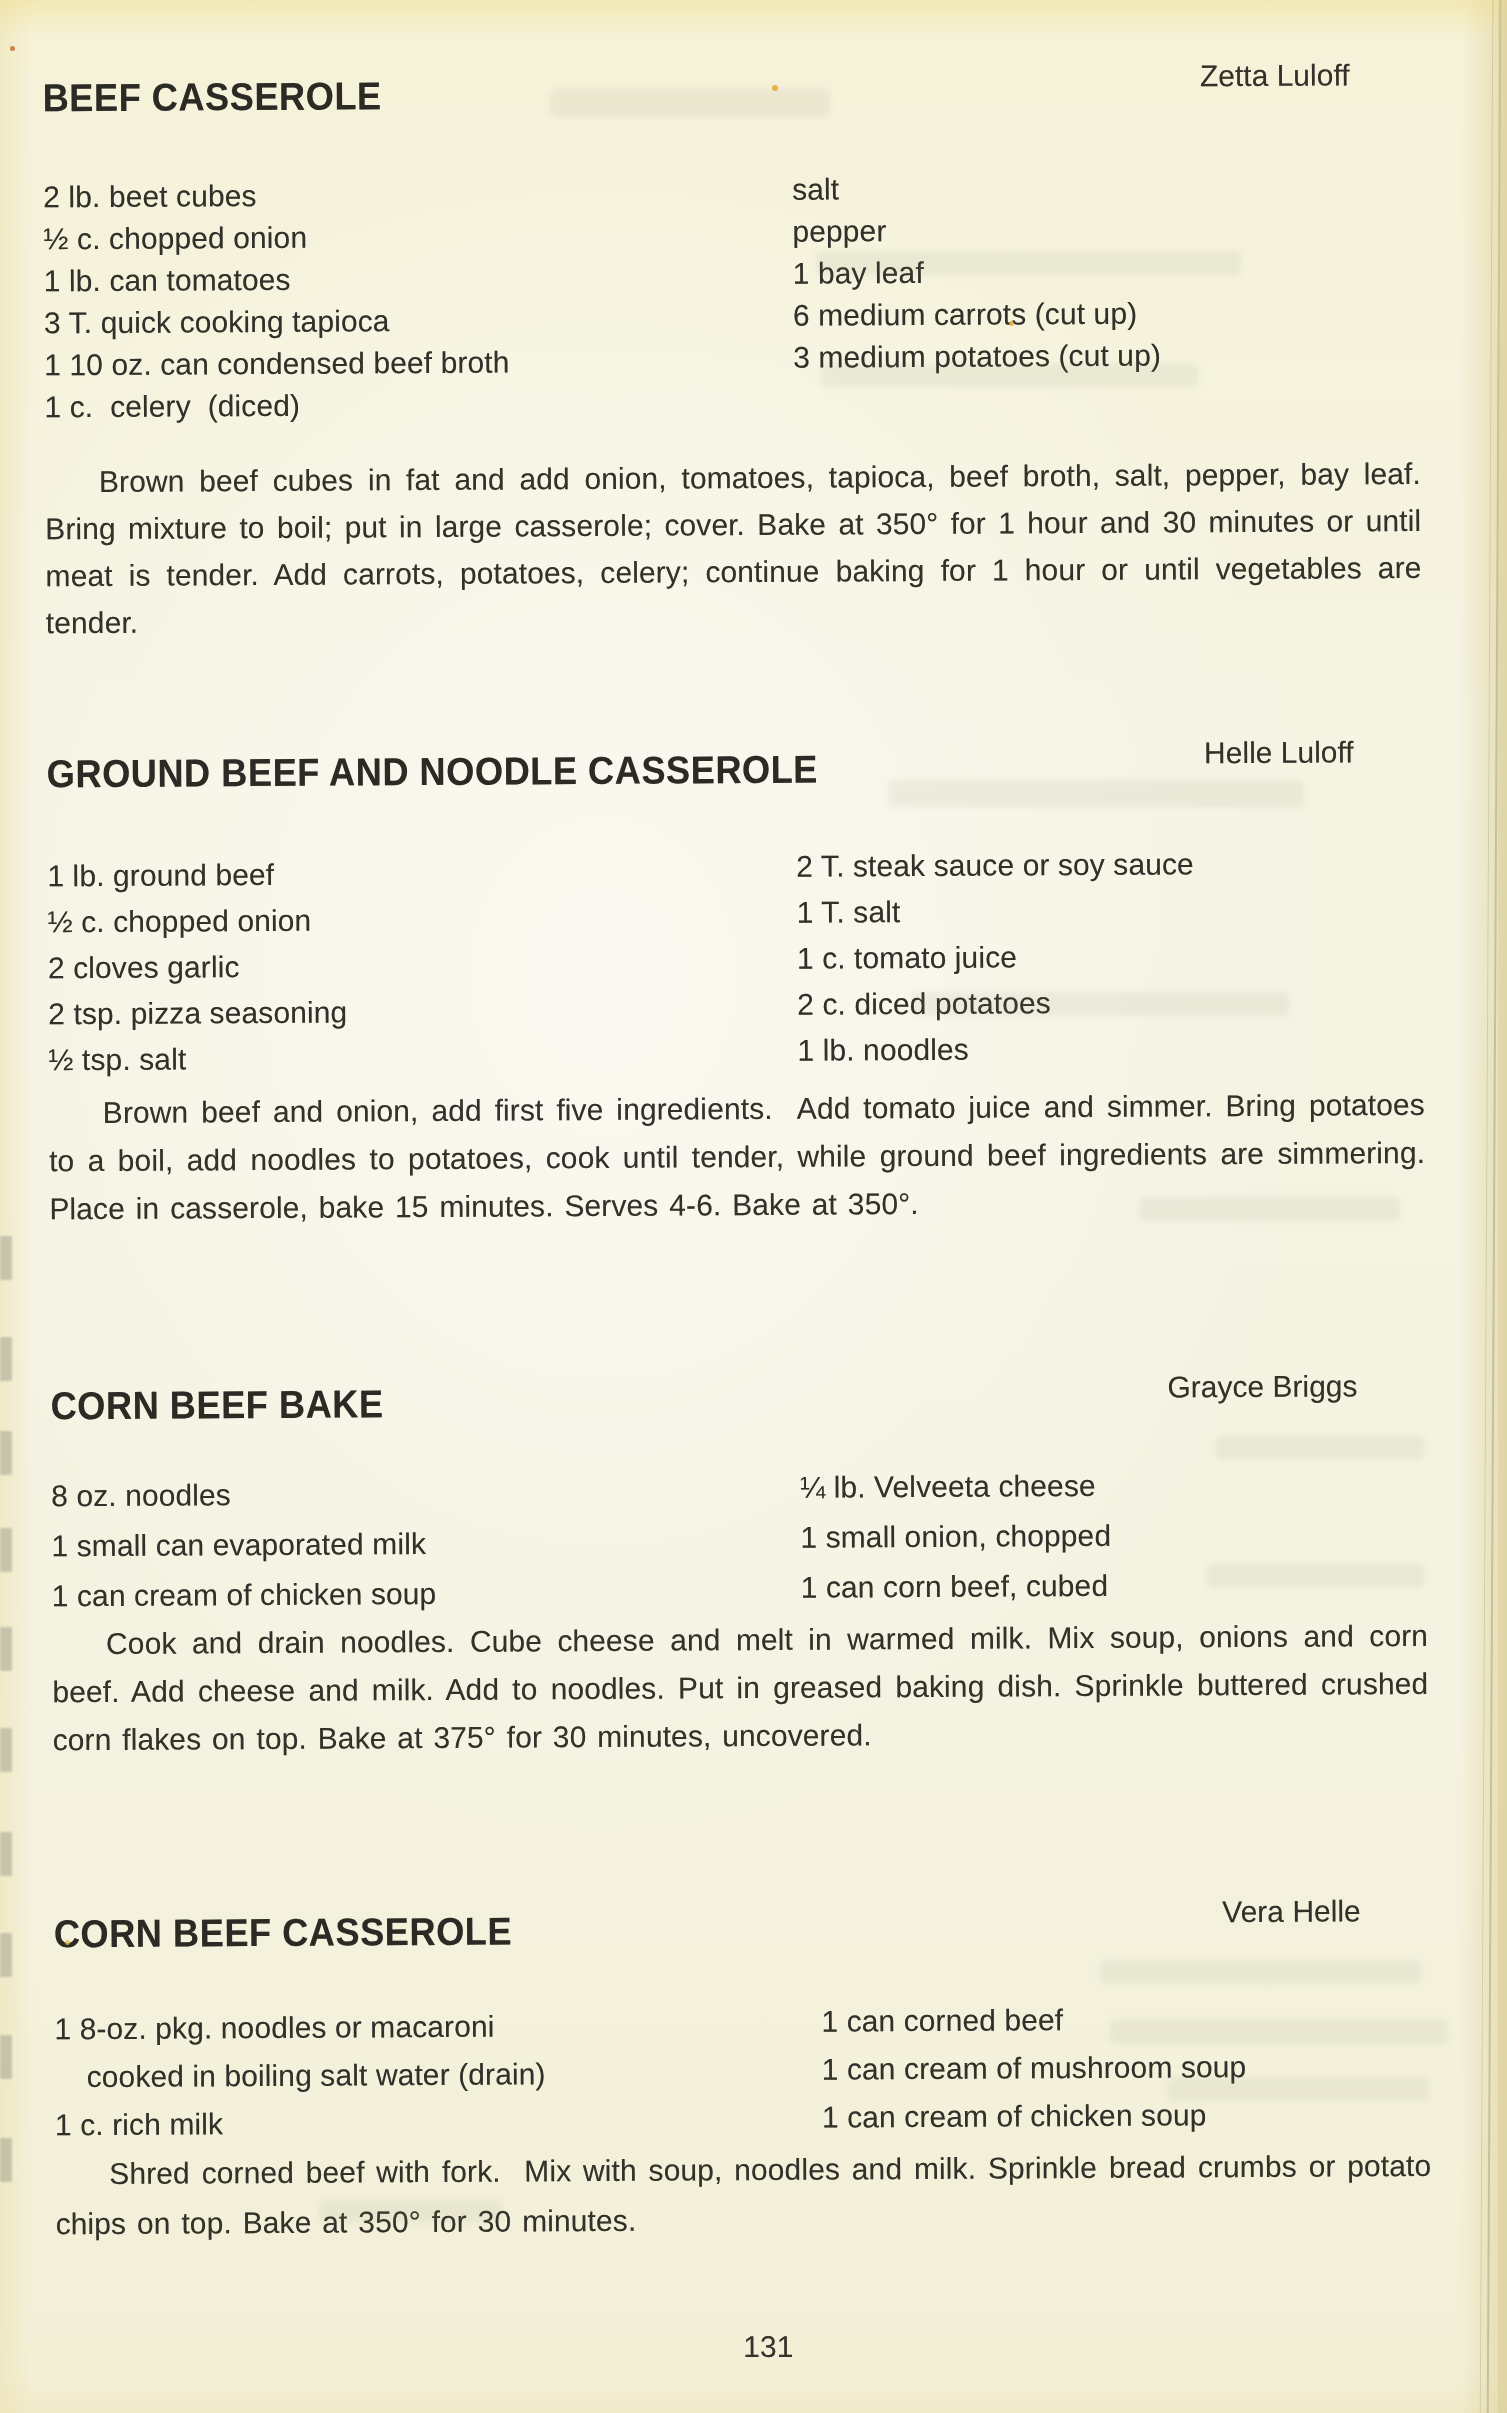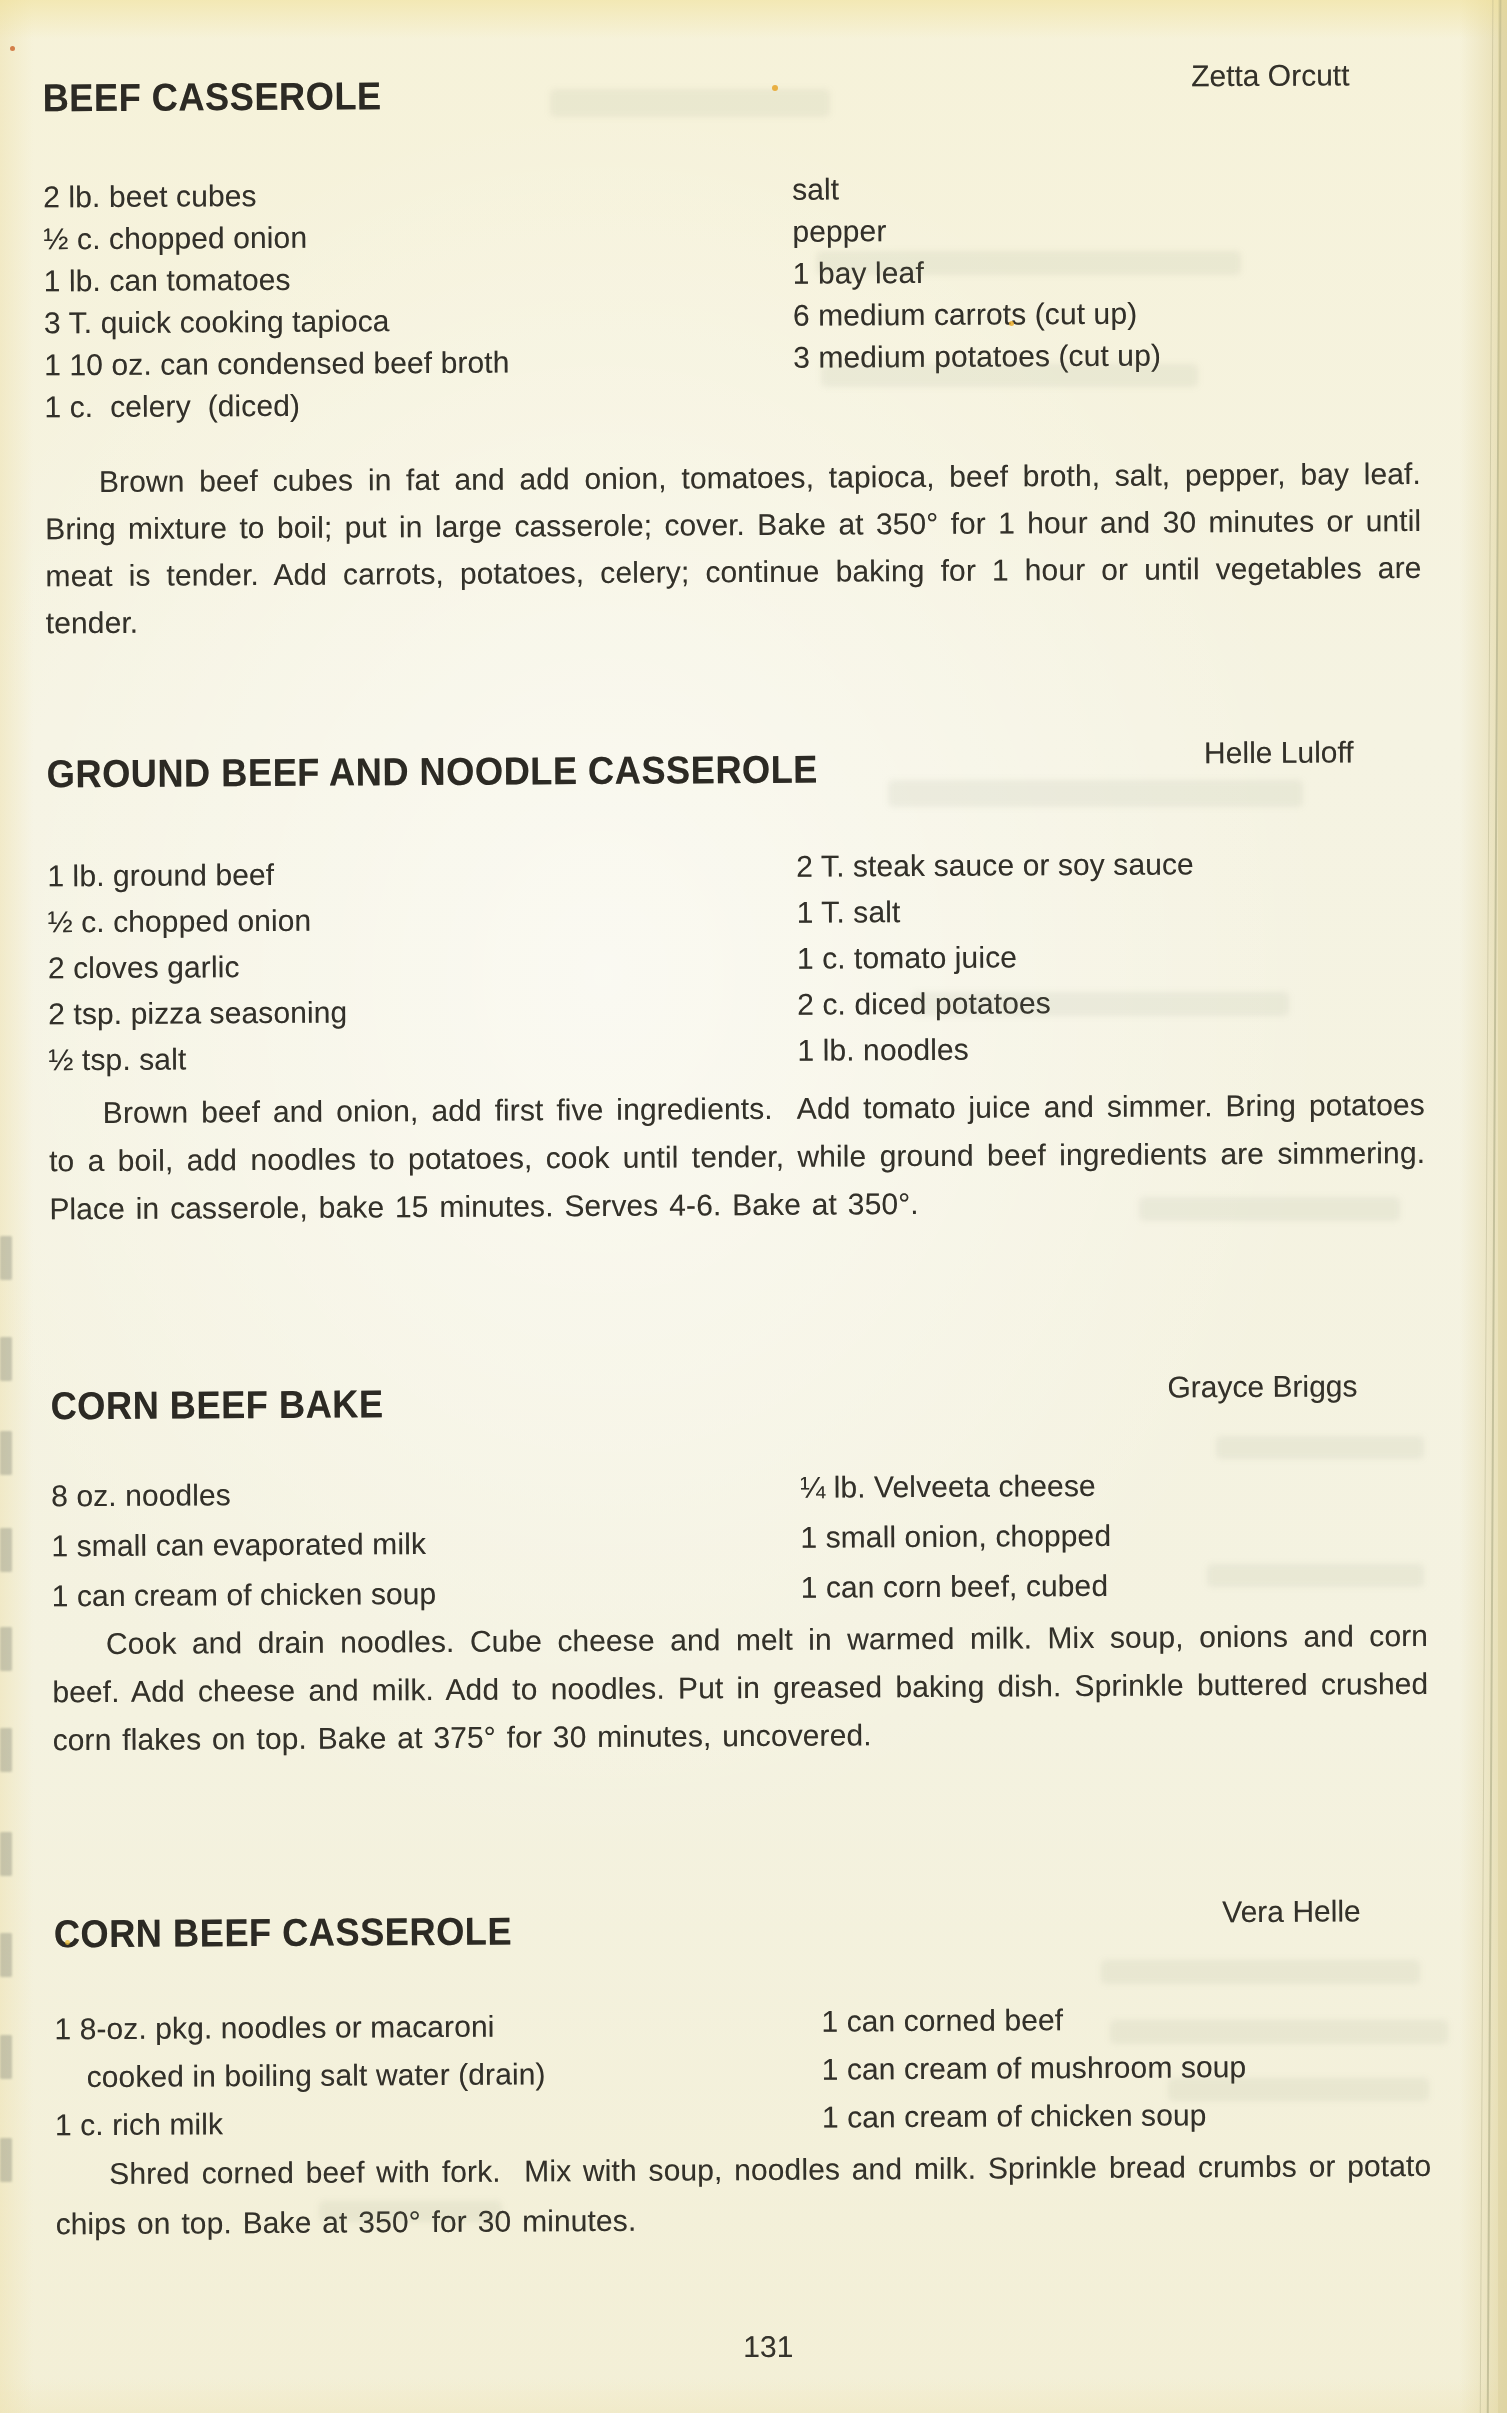--- a/index.html
+++ b/index.html
@@ -71,21 +71,21 @@
   }
 </style>
 </head>
 <body>
 
 <div class="page">
 
   <div class="content">
 
     <div class="recipe-title txt" style="top:72px;">BEEF CASSEROLE</div>
-    <div class="recipe-author txt" style="top:62px;">Zetta Orcutt</div>
+    <div class="recipe-author txt" style="top:62px;">Zetta Luloff</div>
     <div class="cols" style="top:172px;">
       <div class="col">
         <div class="ing txt" style="line-height:42px;">2 lb. beet cubes</div>
         <div class="ing txt" style="line-height:42px;">½ c. chopped onion</div>
         <div class="ing txt" style="line-height:42px;">1 lb. can tomatoes</div>
         <div class="ing txt" style="line-height:42px;">3 T. quick cooking tapioca</div>
         <div class="ing txt" style="line-height:42px;">1 10 oz. can condensed beef broth</div>
         <div class="ing txt" style="line-height:42px;">1 c.  celery  (diced)</div>
       </div>
       <div class="col col2" style="top:-2.9px;">

